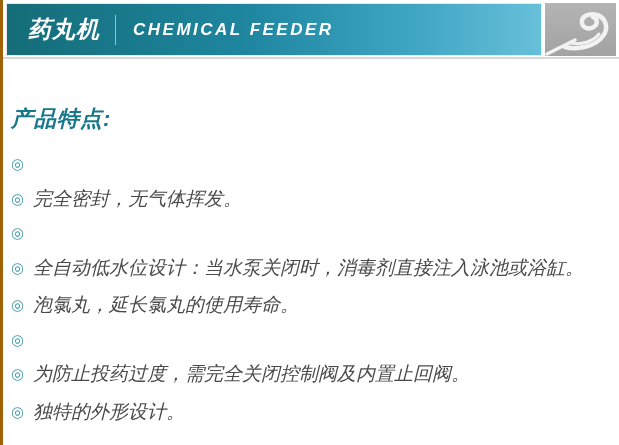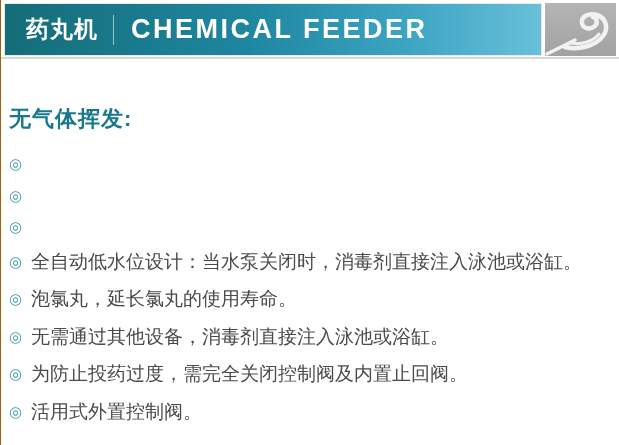--- a/index.html
+++ b/index.html
@@ -8,21 +8,22 @@
     width: 619px;
     height: 445px;
     font-family: "Liberation Sans", "DejaVu Sans", sans-serif;
     position: relative;
     overflow: hidden;
   }
   .page {
     width: 619px;
     height: 445px;
     background: #ffffff;
-    border-left: 1px solid #a16207;
+    border-left: 3px solid #a16207;
+    font-style: italic;
   }
 
   
   .header-row {
     display: flex;
     align-items: stretch;
     gap: 3px;
     padding: 3px 3px 0 3px;
     border-bottom: 2px solid #d8d8d8;
     height: 59px;
@@ -43,21 +44,21 @@
     letter-spacing: 1px;
   }
   .header-divider {
     width: 1px;
     height: 30px;
     background: rgba(255,255,255,0.55);
     margin: 0 17px 0 15px;
   }
   .title-en {
     color: #ffffff;
-    font-size: 27px;
+    font-size: 17px;
     font-weight: bold;
     letter-spacing: 2.5px;
   }
   .logo-box {
     width: 71px;
     height: 53px;
     background: linear-gradient(180deg, #b4b4b4 0%, #a2a2a2 100%);
     display: flex;
     align-items: center;
     justify-content: center;
@@ -112,48 +113,48 @@
         <svg width="71" height="53" viewBox="0 0 71 53" xmlns="http://www.w3.org/2000/svg">
           <path d="M2 51 L30 37" stroke="#f2f2f2" stroke-width="3.5" fill="none" stroke-linecap="round"></path>
           <path d="M20 44 C32 47 50 44 58 33 C64 25 61 15 52 12 C44 9.5 36 13 37 20 C38 26 46 27 50 23 C53 20 52 15 48 14" stroke="#f2f2f2" stroke-width="4.5" fill="none" stroke-linecap="round"></path>
           <path d="M26 40 C36 42 48 39 54 31" stroke="#f2f2f2" stroke-width="3" fill="none" stroke-linecap="round"></path>
         </svg>
       </span>
     </div>
   </div>
 
   <div class="content">
-    <div class="section-title">无气体挥发:</div>
+    <div class="section-title">产品特点:</div>
 
     <ul class="feature-list">
       <li class="feature-item">
         <span class="bullet">◎</span>
       </li>
       <li class="feature-item">
         <span class="bullet">◎</span>
+        <span>完全密封，无气体挥发。</span>
       </li>
       <li class="feature-item">
         <span class="bullet">◎</span>
       </li>
       <li class="feature-item">
         <span class="bullet">◎</span>
         <span>全自动低水位设计：当水泵关闭时，消毒剂直接注入泳池或浴缸。</span>
       </li>
       <li class="feature-item">
         <span class="bullet">◎</span>
         <span>泡氯丸，延长氯丸的使用寿命。</span>
       </li>
       <li class="feature-item">
         <span class="bullet">◎</span>
-        <span>无需通过其他设备，消毒剂直接注入泳池或浴缸。</span>
       </li>
       <li class="feature-item">
         <span class="bullet">◎</span>
         <span>为防止投药过度，需完全关闭控制阀及内置止回阀。</span>
       </li>
       <li class="feature-item">
         <span class="bullet">◎</span>
-        <span>活用式外置控制阀。</span>
+        <span>独特的外形设计。</span>
       </li>
     </ul>
   </div>
 
 </div>
 
 </body></html>

